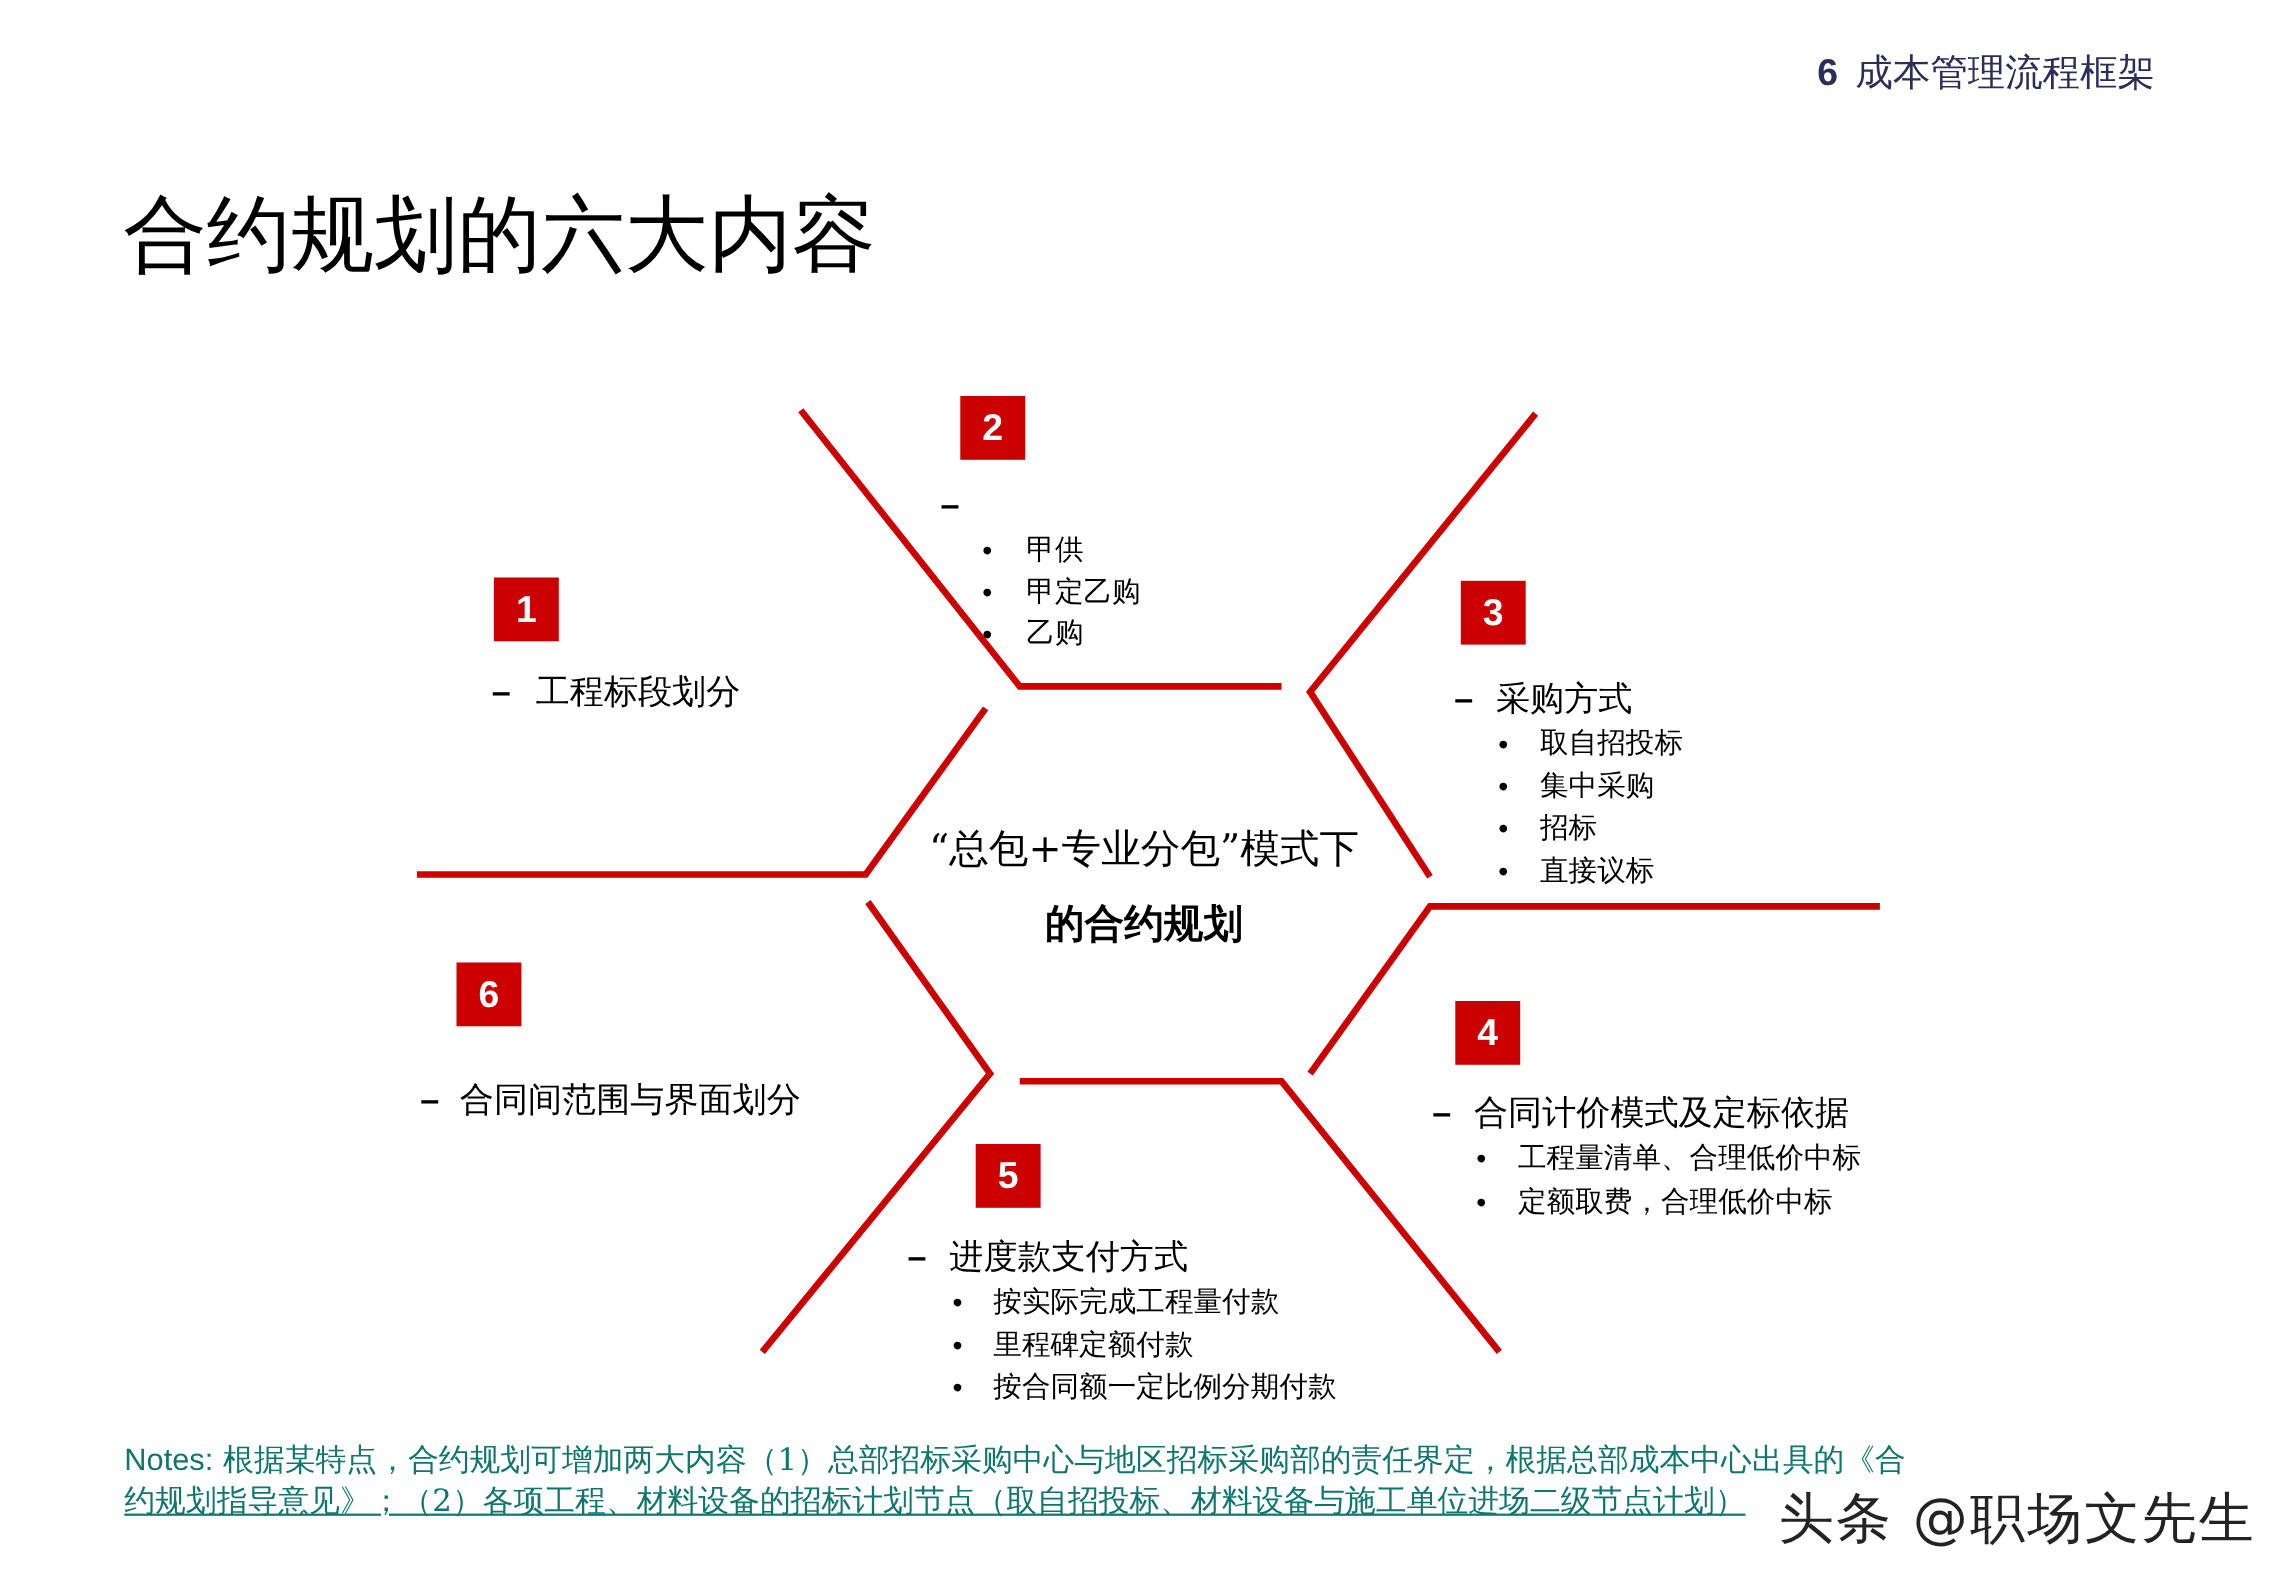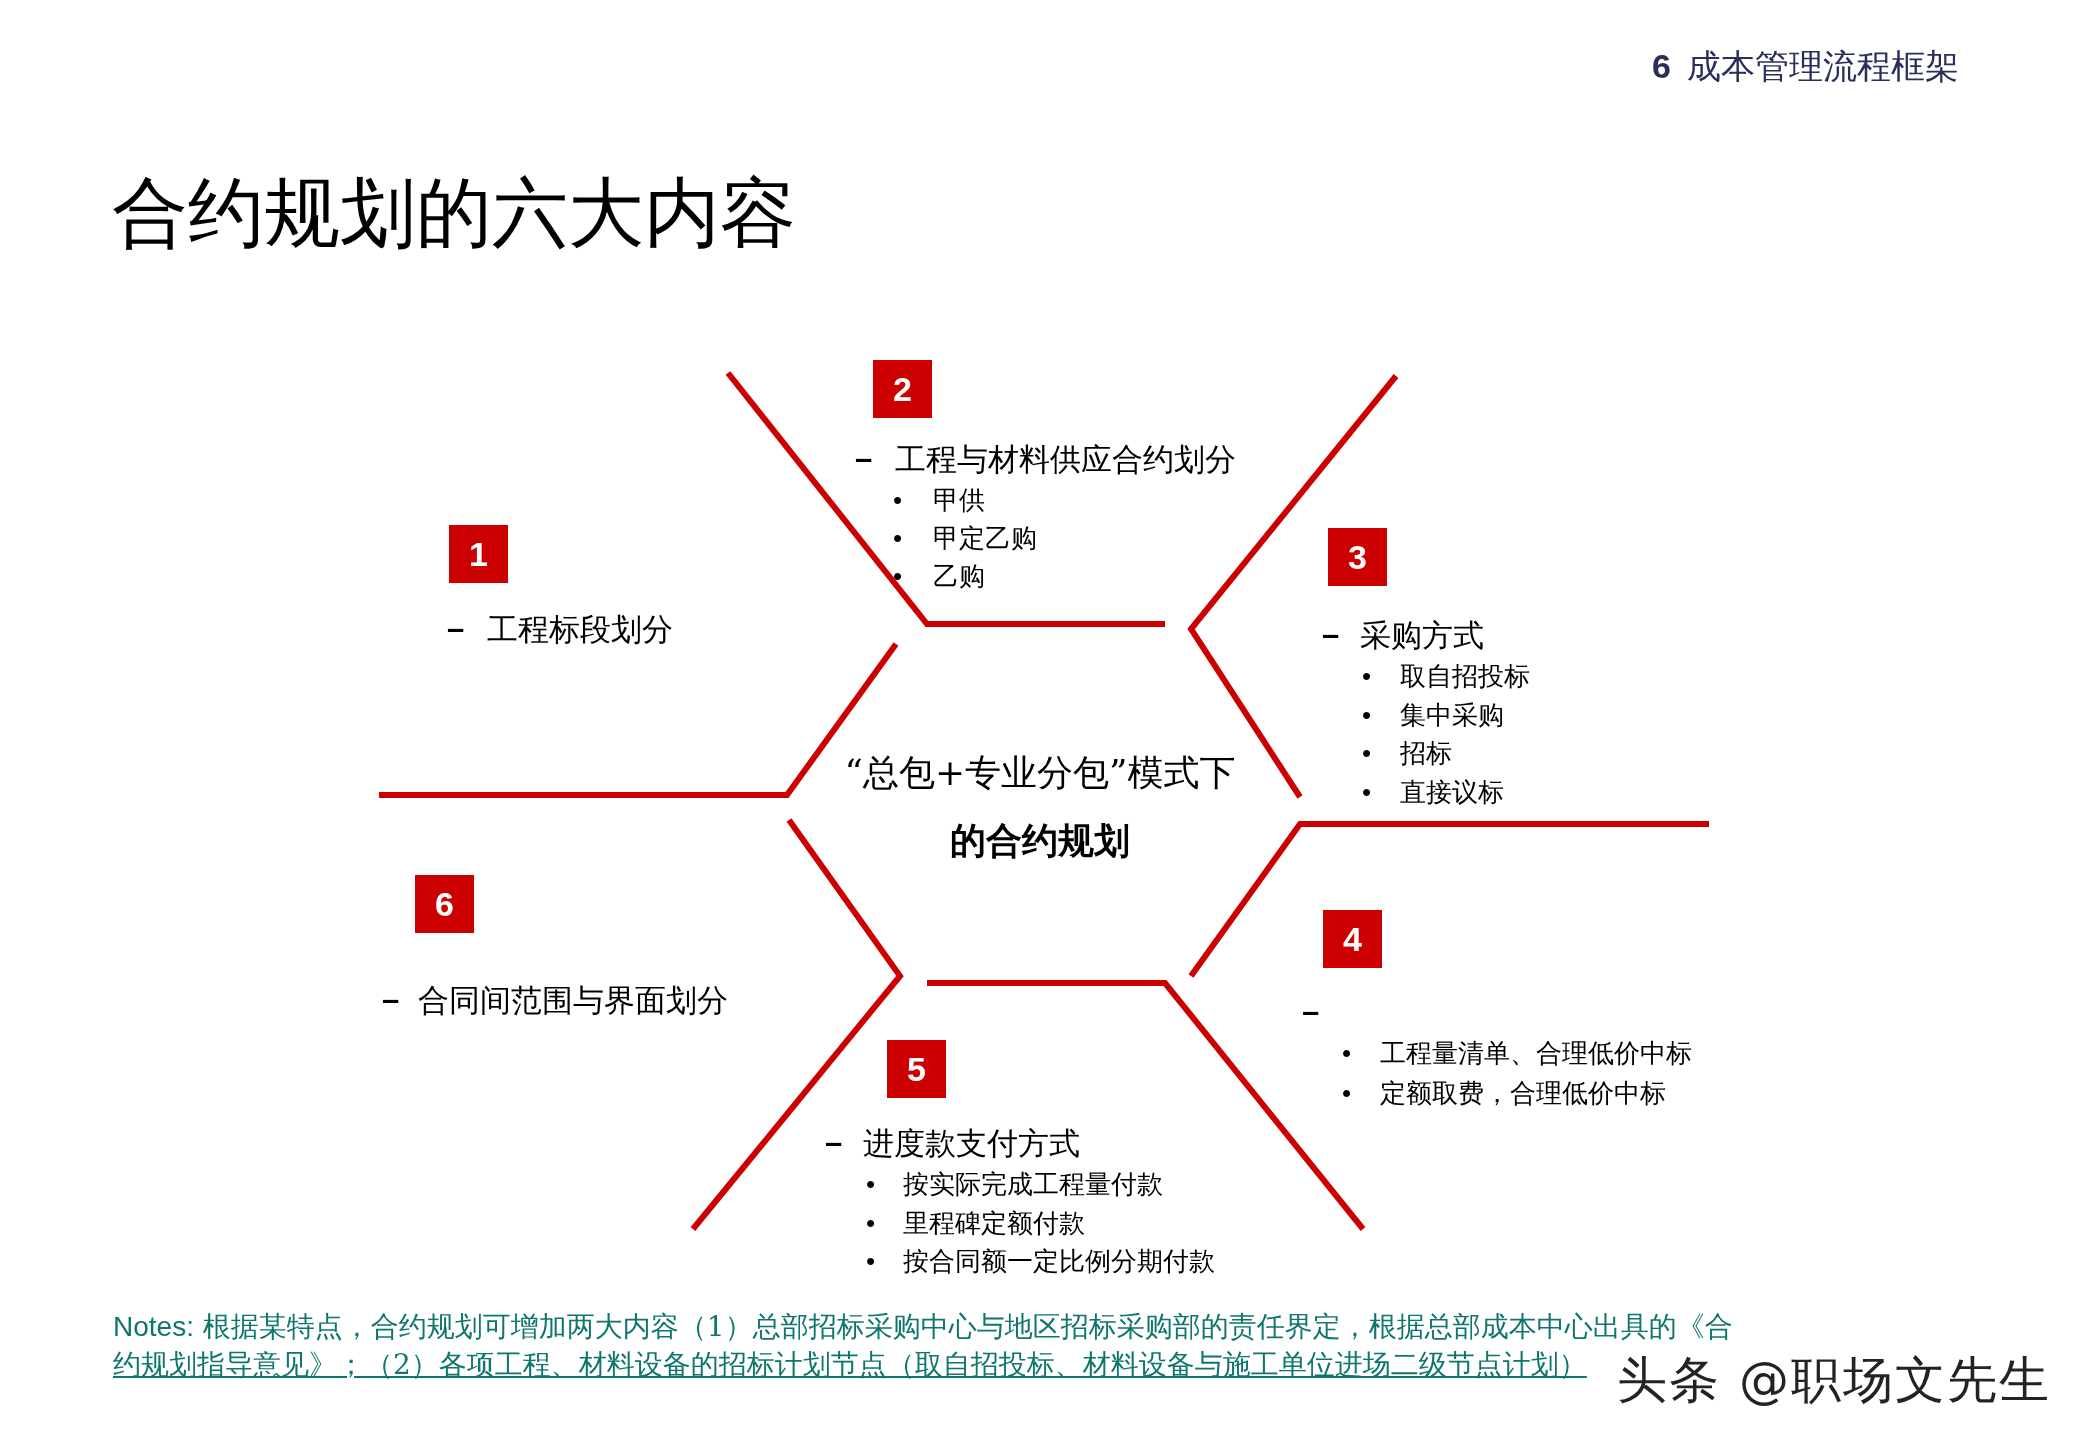--- a/index.html
+++ b/index.html
@@ -49,21 +49,20 @@
 
 <div class="badge" style="left:449px; top:525px;">1</div>
 <div class="heading" style="left:447px; top:609px; padding-left:40px;">
   <span class="dash">–</span>
   <span>工程标段划分</span>
 </div>
 
 <div class="badge" style="left:873px; top:360px;">2</div>
 <div class="heading" style="left:855px; top:439px; padding-left:40px;">
   <span class="dash">–</span>
-  <span>工程与材料供应合约划分</span>
 </div>
 <div class="bullet" style="left:893px; top:482px; padding-left:40px;">
   <span class="dot">•</span><span>甲供</span>
 </div>
 <div class="bullet" style="left:893px; top:520px; padding-left:40px;">
   <span class="dot">•</span><span>甲定乙购</span>
 </div>
 <div class="bullet" style="left:893px; top:558px; padding-left:40px;">
   <span class="dot">•</span><span>乙购</span>
 </div>
@@ -82,20 +81,21 @@
 <div class="bullet" style="left:1362px; top:735px; padding-left:38px;">
   <span class="dot">•</span><span>招标</span>
 </div>
 <div class="bullet" style="left:1362px; top:774px; padding-left:38px;">
   <span class="dot">•</span><span>直接议标</span>
 </div>
 
 <div class="badge" style="left:1323px; top:910px;">4</div>
 <div class="heading" style="left:1302px; top:992px; padding-left:38px;">
   <span class="dash">–</span>
+  <span>合同计价模式及定标依据</span>
 </div>
 <div class="bullet" style="left:1342px; top:1035px; padding-left:38px;">
   <span class="dot">•</span><span>工程量清单、合理低价中标</span>
 </div>
 <div class="bullet" style="left:1342px; top:1075px; padding-left:38px;">
   <span class="dot">•</span><span>定额取费，合理低价中标</span>
 </div>
 
 <div class="badge" style="left:887px; top:1040px;">5</div>
 <div class="heading" style="left:825px; top:1123px; padding-left:38px;">

